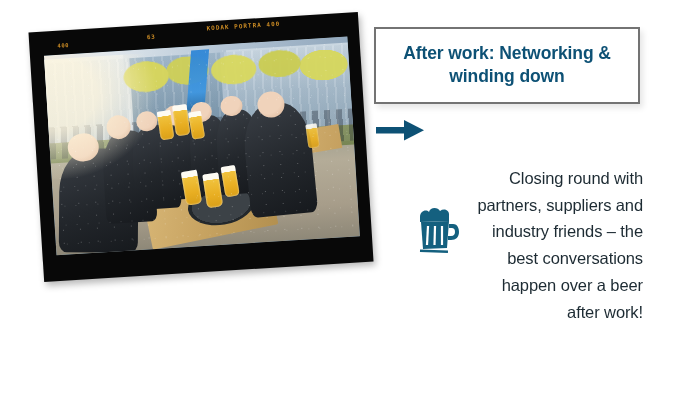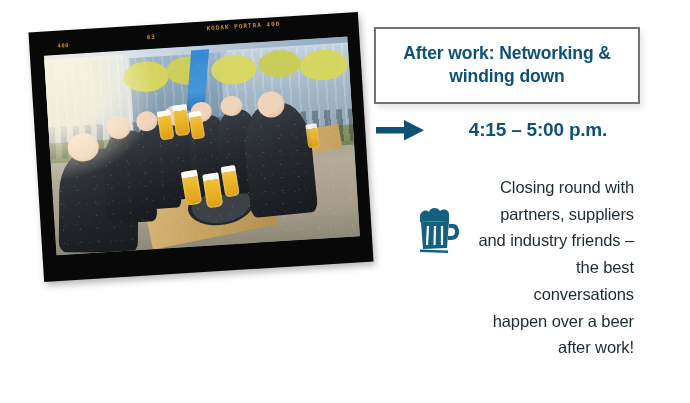--- a/index.html
+++ b/index.html
@@ -246,21 +246,21 @@
   .mug-icon {
     width: 46px;
     height: 52px;
     flex: none;
     margin-top: 42px;
     margin-right: 4px;
     display: block;
   }
   .body-text {
     flex: 1;
-    margin: 12px;
+    margin: 3px;
     text-align: right;
     color: #1d2b33;
     font-size: 16.5px;
     line-height: 1.62;
     letter-spacing: -0.1px;
   }
 </style>
 </head>
 <body>
 
@@ -320,21 +320,20 @@
 
 <div class="title-card">
   <p class="title-text">After work: Networking &amp; winding down</p>
 </div>
 
 <div class="time-row">
   <svg class="arrow-icon" viewBox="0 0 56 30">
     <rect x="2" y="12" width="32" height="6.5" fill="#0d5175"></rect>
     <path d="M30 5 L50 15.2 L30 25.5 Z" fill="#0d5175"></path>
   </svg>
-  <span class="time-text">4:15 – 5:00 p.m.</span>
 </div>
 
 <div class="body-row">
   <svg class="mug-icon" viewBox="0 0 46 52">
     <g fill="#14607f">
       <path d="M5 13 C5 7, 11 5, 14 8 C15 3, 23 3, 25 7 C29 4, 35 6, 34 12 L34 17 L5 18 Z"></path>
       <path d="M6 18 L34 17 L32 44 L8 45 Z"></path>
       <path d="M34 20 L38 20 C43 20, 44 25, 44 28 C44 33, 41 36, 36 36 L33 36 L33 32 L36 32 C39 32, 40 30, 40 28 C40 25, 39 24, 36 24 L34 24 Z"></path>
       <rect x="5" y="46" width="28" height="2.6" transform="rotate(2 19 47)"></rect>
     </g>

